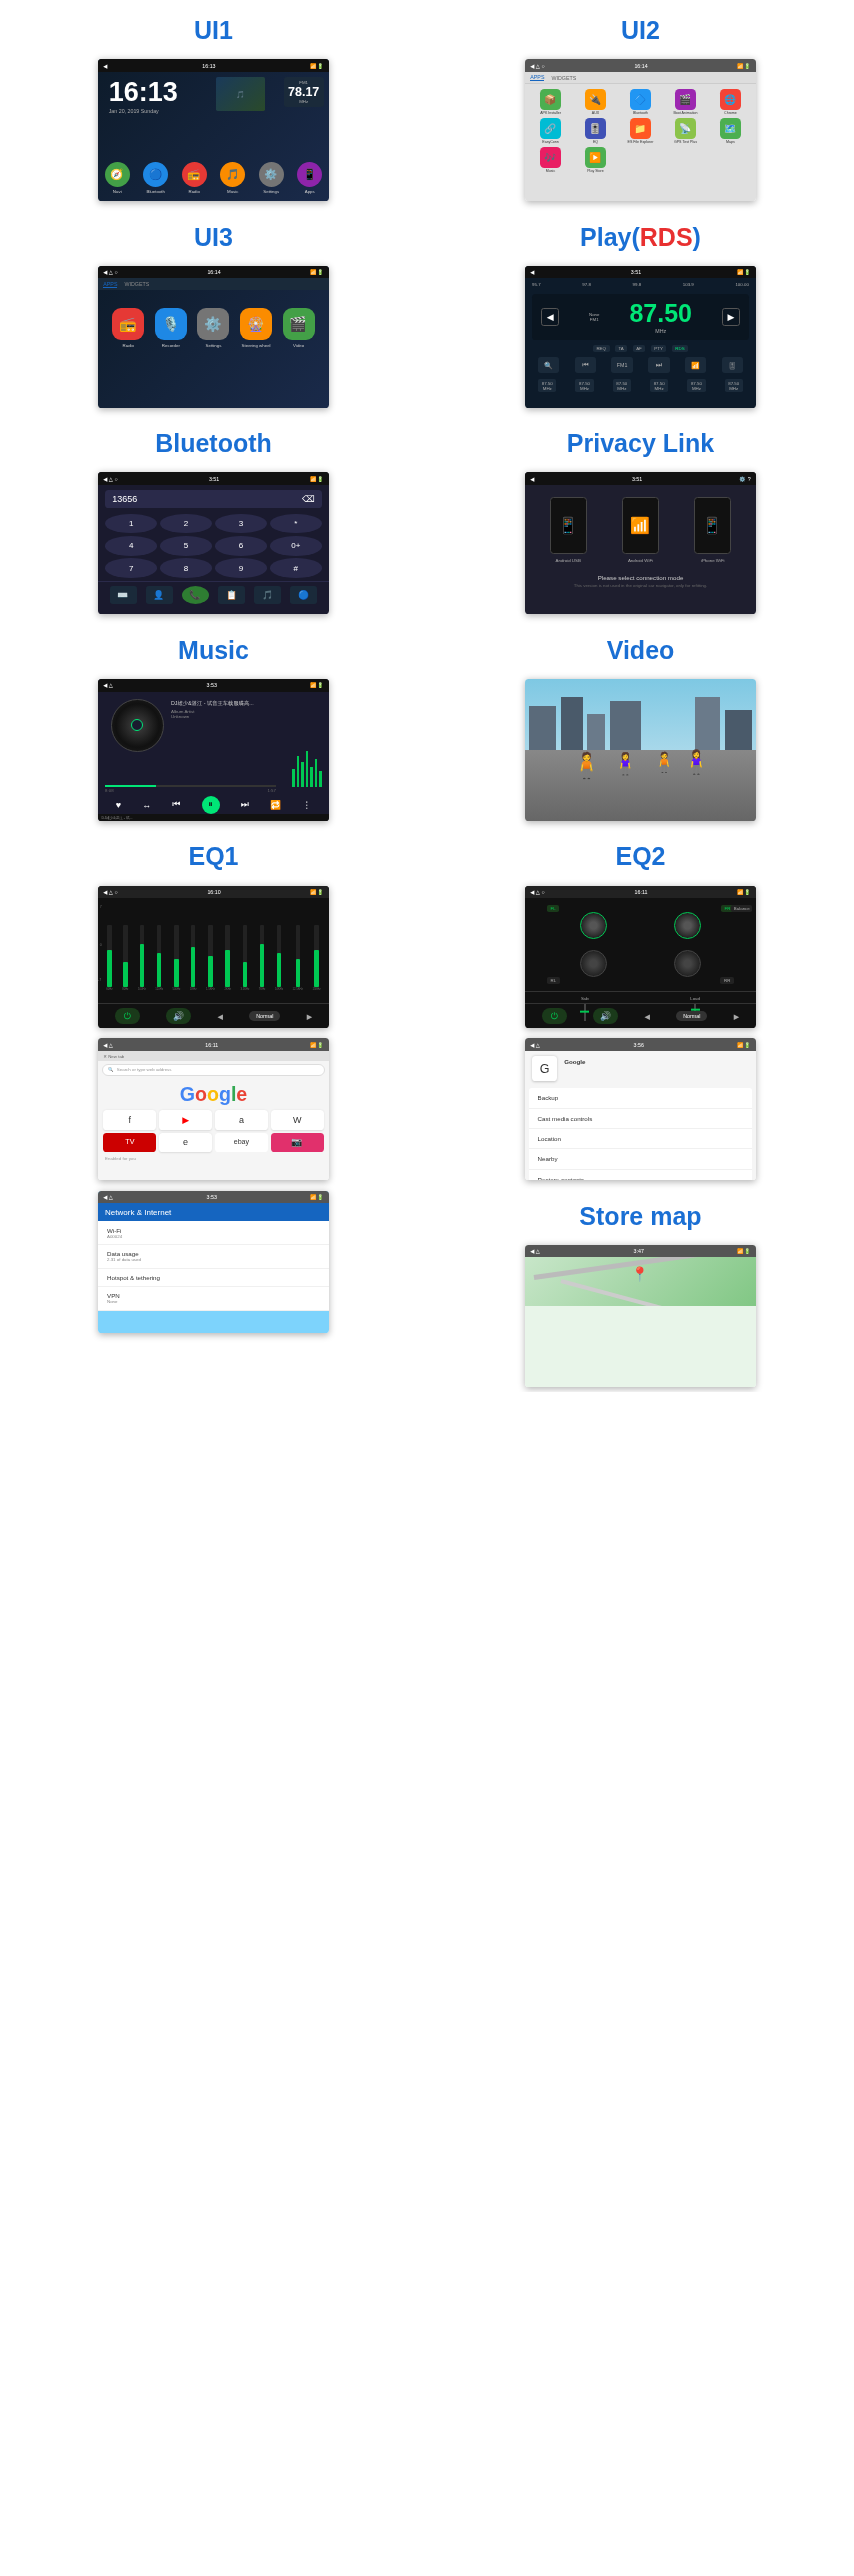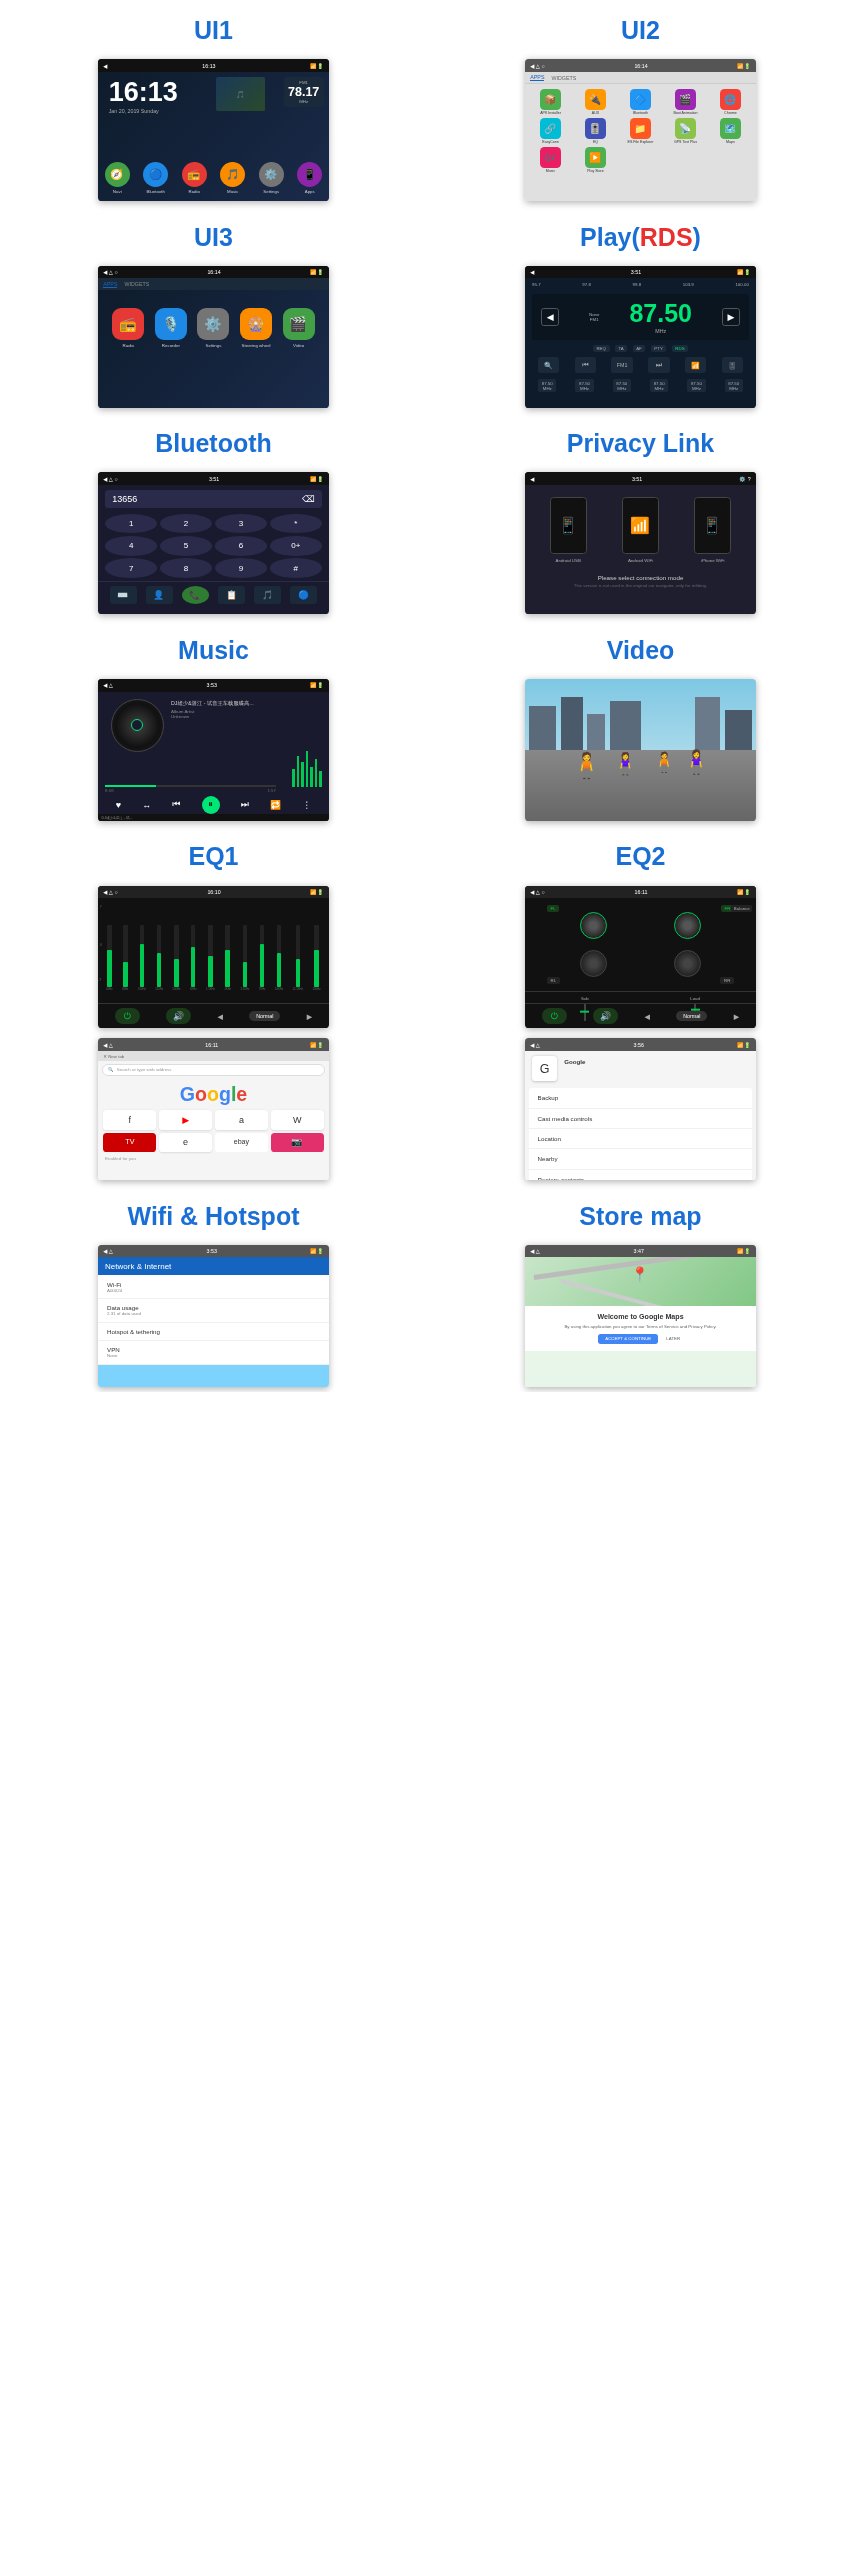--- a/index.html
+++ b/index.html
@@ -668,21 +668,20 @@
           <div style="padding:6.2px 9px;font-size:6.2px;color:#333;border-bottom:0.9px solid #f0f0f0;">Restore contacts</div>
 
         </div>
       </div>
     </div>
   </div>
 </div>
 
 <div class="section-row">
   <div class="screen-half">
-    <div class="section-title">Wifi &amp; Hotspot</div>
     <div class="screen-wrapper">
       <div style="width:100%;height:100%;background:#7dd3fc;position:relative;color:#333;">
         <div style="background:#555;height:12.5px;display:flex;align-items:center;justify-content:space-between;padding:0 5.3px;font-size:5.3px;color:white;">
           <span>◀ △</span>
           <span>3:53</span>
           <span>📶🔋</span>
         </div>
 
         <div style="background:#1565c0;height:18px;display:flex;align-items:center;padding:0 7.1px;font-size:8px;color:white;">
           <span>Network &amp; Internet</span>
@@ -719,25 +718,17 @@
           <span>📶🔋</span>
         </div>
 
         <div style="height:49px;background:linear-gradient(135deg,#c8e6c9 0%,#a5d6a7 50%,#81c784 100%);position:relative;overflow:hidden;">
           <div style="position:absolute;top:18px;left:9px;right:9px;height:5.3px;background:#bbb;transform:rotate(-8deg);transform-origin:left center;"></div>
           <div style="position:absolute;top:22px;left:36px;right:36px;height:3.6px;background:#ccc;transform:rotate(15deg);transform-origin:left center;"></div>
 
           <div style="position:absolute;top:9px;left:50%;transform:translateX(-50%);font-size:14.2px;">📍</div>
         </div>
 
-        <div style="background:white;padding:7.1px 9px;text-align:center;">
-          <div style="font-size:7.1px;font-weight:bold;color:#333;margin-bottom:2.7px;">Welcome to Google Maps</div>
-          <div style="font-size:4.4px;color:#666;margin-bottom:4.4px;">By using this application you agree to our Terms of Service and Privacy Policy.</div>
-          <div style="display:flex;justify-content:center;gap:5.3px;flex-wrap:wrap;">
-            <div style="background:#4285f4;color:white;border-radius:2.7px;padding:2.7px 7.1px;font-size:4.4px;">ACCEPT &amp; CONTINUE</div>
-            <div style="color:#666;font-size:4.4px;padding:2.7px;">LATER</div>
-          </div>
-        </div>
       </div>
     </div>
   </div>
 </div>
 
 
 </body></html>

